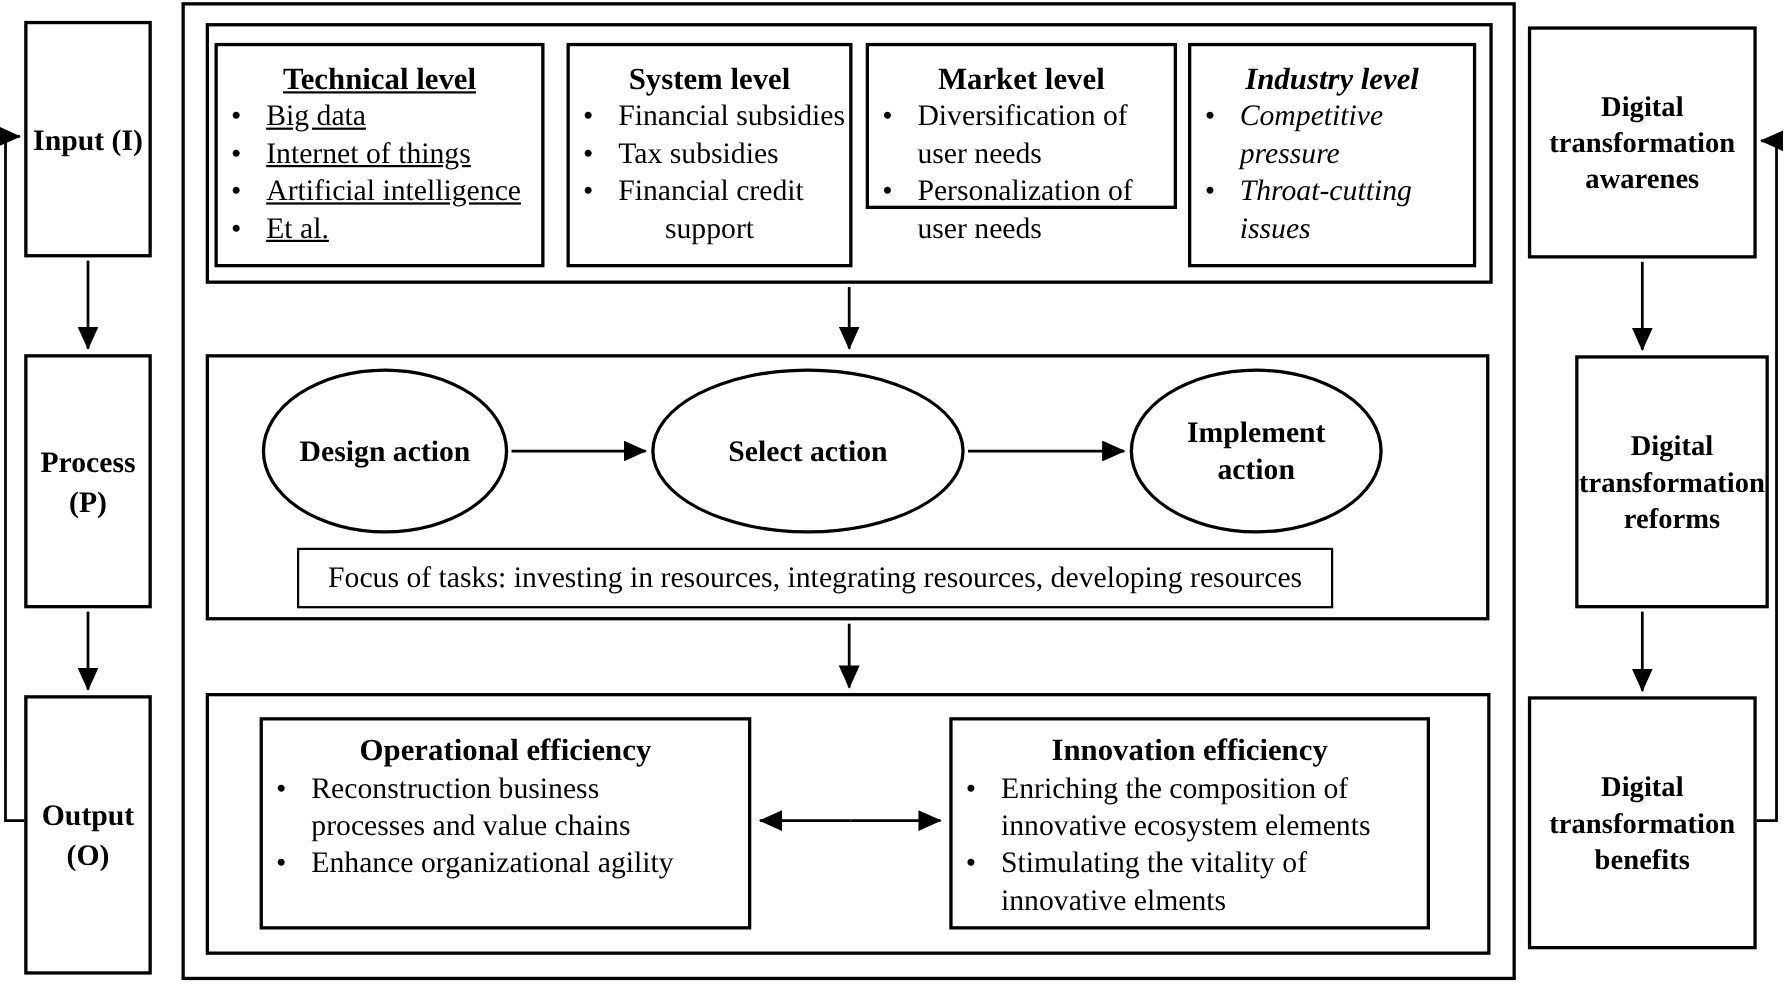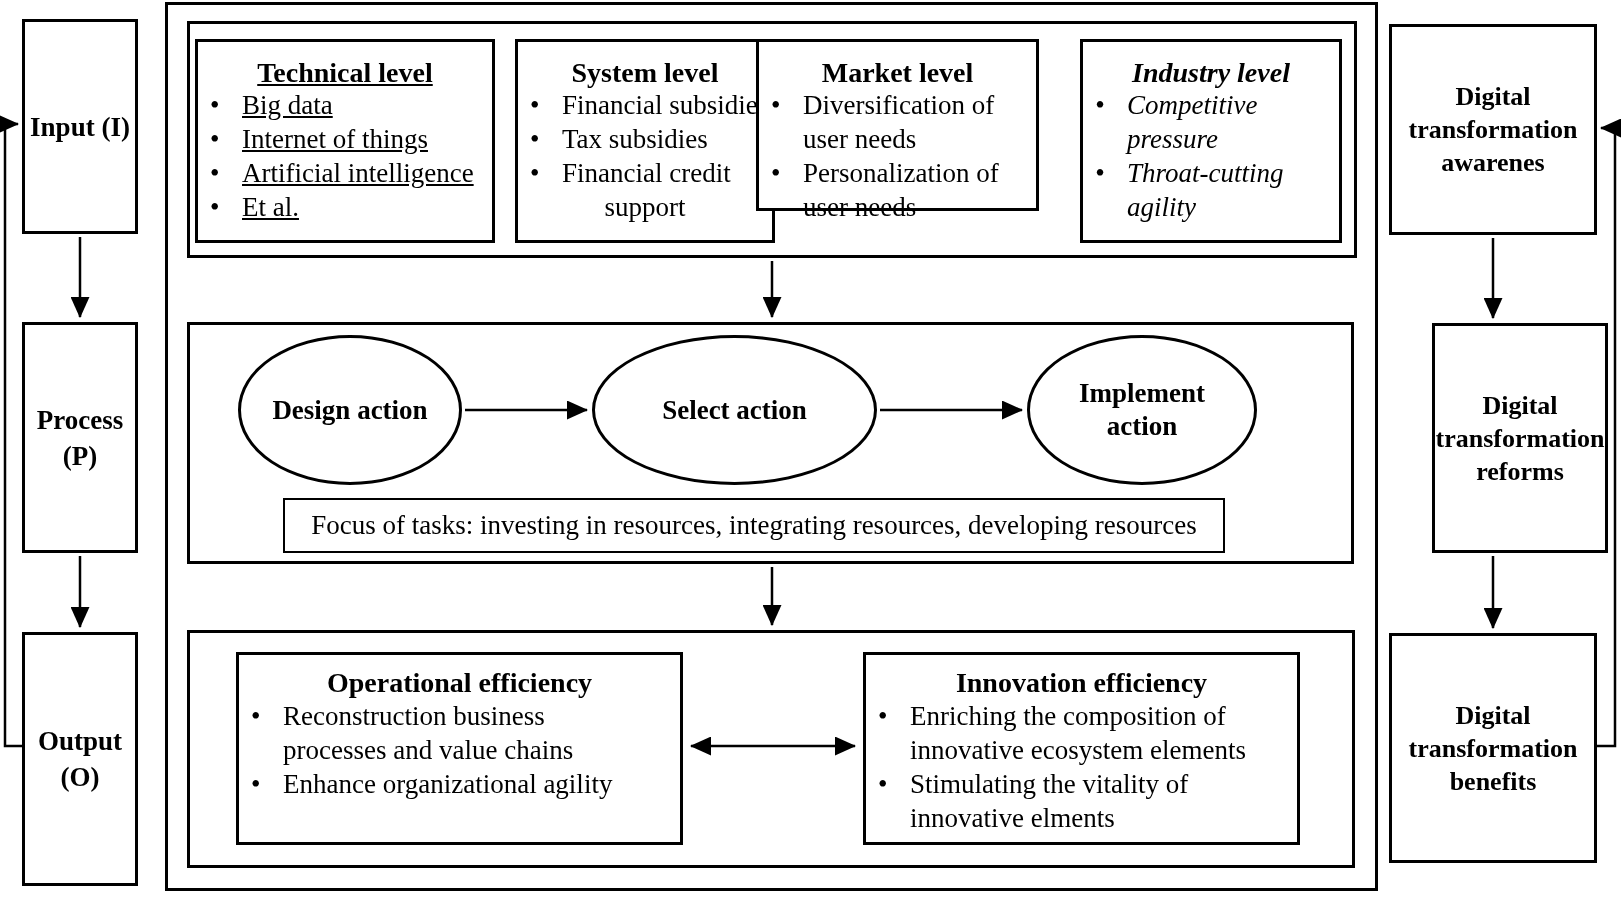--- a/index.html
+++ b/index.html
@@ -61,53 +61,53 @@
   <div class="box level-box" style="left:515px;top:39px;width:260px;height:204px;">
     <div class="btitle">System level</div>
     <div class="lines">
       <div class="line"><span class="dot">•</span><span>Financial subsidies</span></div>
       <div class="line"><span class="dot">•</span><span>Tax subsidies</span></div>
       <div class="line"><span class="dot">•</span><span>Financial credit</span></div>
       <div class="line center"><span>support</span></div>
     </div>
   </div>
 
-  <div class="box level-box" style="left:756px;top:39px;width:283px;height:172px;">
+  <div class="box level-box" style="left:787px;top:39px;width:283px;height:151px;">
     <div class="btitle">Market level</div>
     <div class="lines">
       <div class="line"><span class="dot">•</span><span>Diversification of</span></div>
       <div class="line"><span>user needs</span></div>
       <div class="line"><span class="dot">•</span><span>Personalization of</span></div>
       <div class="line"><span>user needs</span></div>
     </div>
   </div>
 
   <div class="box level-box" style="left:1080px;top:39px;width:262px;height:204px;font-style:italic;">
     <div class="btitle">Industry level</div>
     <div class="lines">
       <div class="line"><span class="dot">•</span><span>Competitive</span></div>
       <div class="line"><span>pressure</span></div>
       <div class="line"><span class="dot">•</span><span>Throat-cutting</span></div>
-      <div class="line"><span>agility</span></div>
+      <div class="line"><span>issues</span></div>
     </div>
   </div>
 
   <div class="box" style="left:187px;top:322px;width:1167px;height:242px;"></div>
 
   <div class="box ellipse flexc ellipse-label" style="left:238px;top:335px;width:224px;height:150px;">
     <span>Design action</span>
   </div>
   <div class="box ellipse flexc ellipse-label" style="left:592px;top:335px;width:285px;height:150px;">
     <span>Select action</span>
   </div>
   <div class="box ellipse flexc ellipse-label" style="left:1027px;top:335px;width:230px;height:150px;">
     <span class="narrow">Implement action</span>
   </div>
 
-  <div class="box thin flexc focus-note" style="left:283px;top:498px;width:942px;height:55px;">
+  <div class="box thin flexc focus-note" style="left:270px;top:498px;width:942px;height:55px;">
     <span>Focus of tasks: investing in resources, integrating resources, developing resources</span>
   </div>
 
   <div class="box" style="left:187px;top:630px;width:1168px;height:238px;"></div>
 
   <div class="box eff-box" style="left:236px;top:652px;width:447px;height:193px;">
     <div class="btitle">Operational efficiency</div>
     <div class="lines">
       <div class="line"><span class="dot">•</span><span>Reconstruction business</span></div>
       <div class="line"><span>processes and value chains</span></div>

